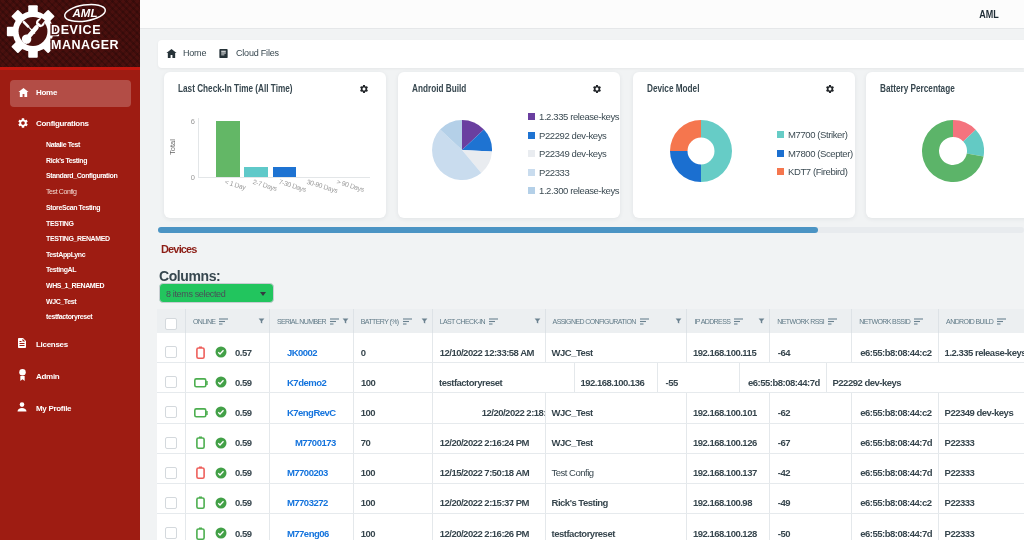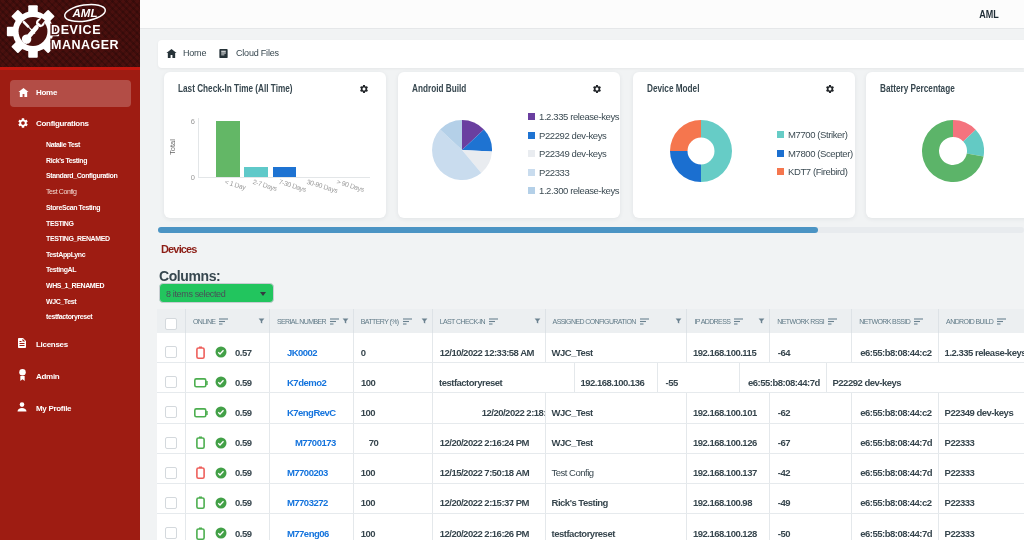--- a/index.html
+++ b/index.html
@@ -466,21 +466,21 @@
         <svg class="abs" style="left:29px; top:13px;" width="12" height="12" viewBox="0 0 24 24">
           <circle cx="12" cy="12" r="11" fill="#42a047"></circle>
           <path d="M6.5 12.5l3.5 3.5 7-7.5" fill="none" stroke="#fff" stroke-width="2.6"></path>
         </svg>
         <span class="cell-txt" style="left:49px;">0.59</span>
       </div>
       <div class="c cw2">
         <span class="cell-txt link" style="left:17px;padding-left:8px;">M7700173</span>
       </div>
       <div class="c cw3">
-        <span class="cell-txt" style="left:15px;">70</span>
+        <span class="cell-txt" style="left:7px;">70</span>
       </div>
       <div class="c cw4">
         <span class="cell-txt" style="left:7px;">12/20/2022 2:16:24 PM</span>
       </div>
       <div class="c cw5">
         <span class="cell-txt" style="left:6px;">WJC_Test</span>
       </div>
       <div class="c cw6">
         <span class="cell-txt" style="left:5.5px;">192.168.100.126</span>
       </div>

